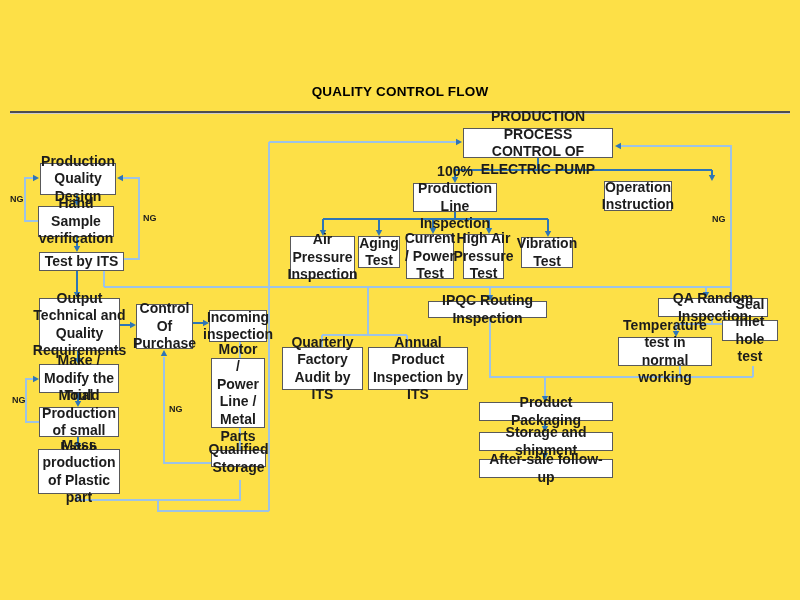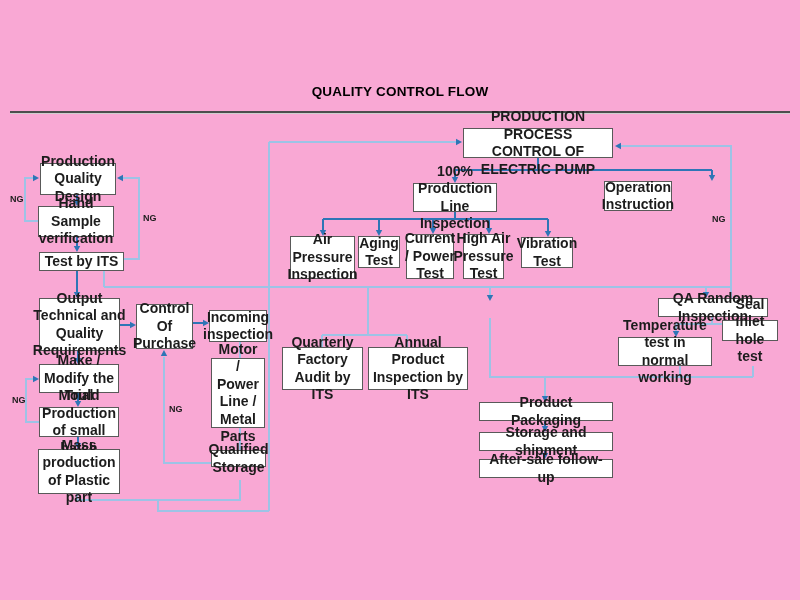--- a/index.html
+++ b/index.html
@@ -1,16 +1,16 @@
 <!DOCTYPE html>
 <html><head>
 <meta charset="utf-8">
 <style>
   html,body{margin:0;padding:0;background:#fff;}
-  .stage{position:relative;width:800px;height:600px;background:#f9a8d4;overflow:hidden;
+  .stage{position:relative;width:800px;height:600px;background:#fde047;overflow:hidden;
          font-family:"Liberation Sans",sans-serif;}
   .title{position:absolute;top:84px;left:0;width:100%;text-align:center;
          font-size:13.5px;font-weight:700;color:#000;letter-spacing:.2px;}
   .rule{position:absolute;top:111px;left:10px;width:780px;height:1px;
         background:#cfcfcf;border-top:2px solid #4e4e4e;}
   .node{position:absolute;box-sizing:border-box;border:1.5px solid #595959;background:#fff;
         display:flex;align-items:center;justify-content:center;text-align:center;
         font-size:14px;font-weight:700;color:#1c1c1c;line-height:1.25;padding:1px 3px;}
   .node.pp{flex-direction:column;}
   .ng{position:absolute;font-size:9px;font-weight:700;color:#1c1c1c;}
@@ -91,20 +91,21 @@
   </div>
   <div class="node" style="left:604px;top:181px;width:68px;height:30px">Operation Instruction</div>
   <div class="node" style="left:413px;top:183px;width:84px;height:29px">100% Production Line Inspection</div>
 
   <div class="node" style="left:290px;top:236px;width:65px;height:43px">Air Pressure Inspection</div>
   <div class="node" style="left:358px;top:236px;width:42px;height:32px">Aging Test</div>
   <div class="node" style="left:406px;top:234px;width:48px;height:45px">Current / Power Test</div>
   <div class="node" style="left:463px;top:234px;width:41px;height:45px;padding:1px 1px">High Air Pressure Test</div>
   <div class="node" style="left:521px;top:237px;width:52px;height:31px">Vibration Test</div>
 
+  <div class="node" style="left:428px;top:301px;width:119px;height:17px">IPQC Routing Inspection</div>
   <div class="node" style="left:658px;top:298px;width:110px;height:19px">QA Random Inspection</div>
   <div class="node" style="left:618px;top:337px;width:94px;height:29px">Temperature test in normal working</div>
   <div class="node" style="left:722px;top:320px;width:56px;height:21px">Seal inlet hole test</div>
 
   <div class="node" style="left:282px;top:347px;width:81px;height:43px">Quarterly Factory Audit by ITS</div>
   <div class="node" style="left:368px;top:347px;width:100px;height:43px">Annual Product Inspection by ITS</div>
 
   <div class="node" style="left:479px;top:402px;width:134px;height:19px">Product Packaging</div>
   <div class="node" style="left:479px;top:432px;width:134px;height:19px">Storage and shipment</div>
   <div class="node" style="left:479px;top:459px;width:134px;height:19px">After-sale follow-up</div>

